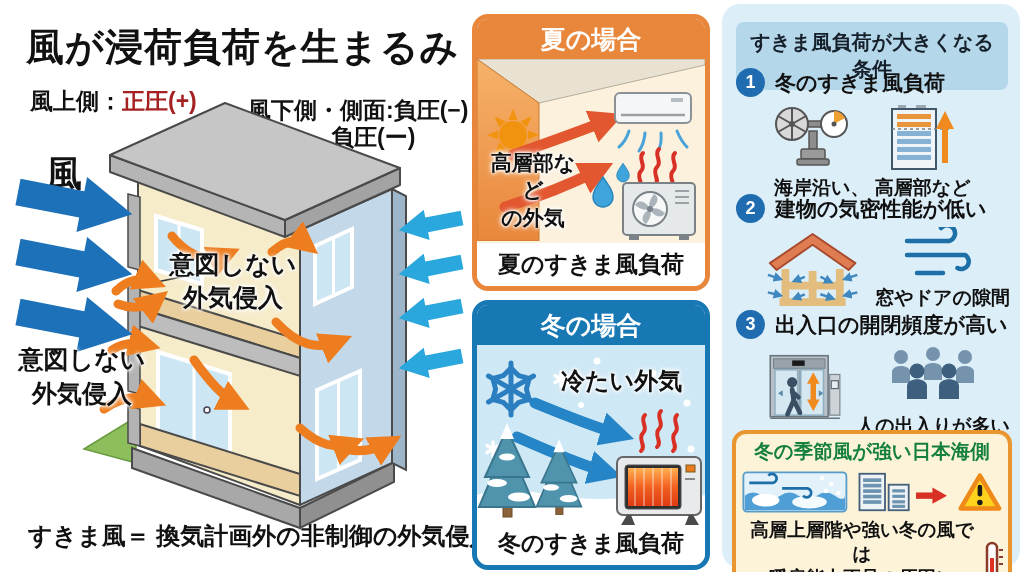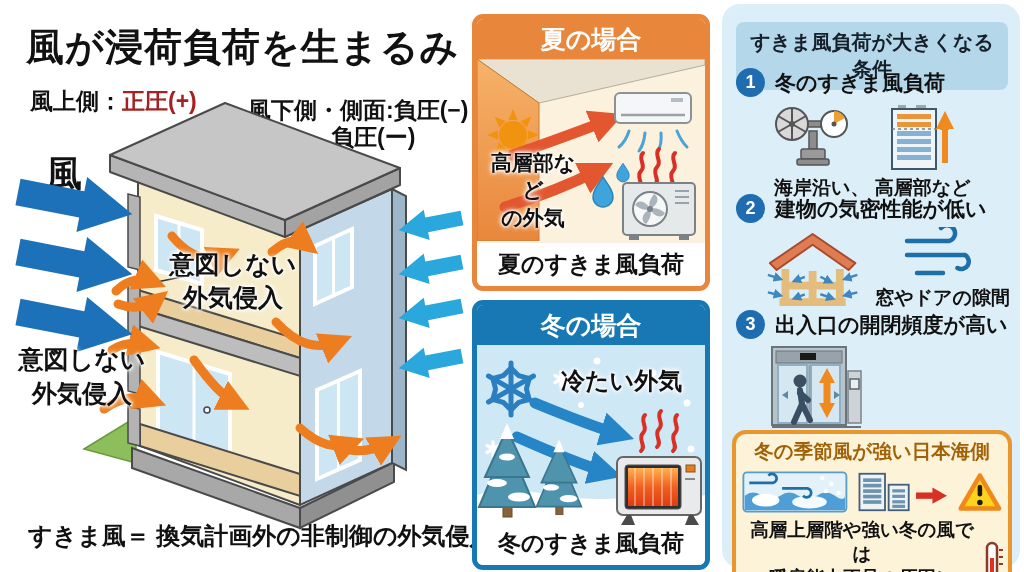--- a/index.html
+++ b/index.html
@@ -15,21 +15,21 @@
   .leeward1 { left:248px; top:95px; font-size:23px; }
   .leeward2 { left:331px; top:122px; font-size:23px; }
   .wind-word { left:46px; top:150px; font-size:36px; }
   .outline { text-shadow:0 0 3px #fff,0 0 3px #fff,0 0 5px #fff,0 0 6px #fff; }
   .intr-upper { left:148px; top:248px; width:170px; text-align:center; font-size:25px; line-height:1.3; z-index:3; }
   .intr-lower { left:2px; top:343px; width:160px; text-align:center; font-size:25px; line-height:1.35; z-index:3; }
   .definition { left:28px; top:520px; font-size:24px; }
   .house-svg { position:absolute; left:0; top:0; pointer-events:none; z-index:1; }
 
   
-  .case-card { position:absolute; width:238px; border-radius:11px; overflow:hidden; display:flex; flex-direction:column; }
+  .case-card { position:absolute; width:238px; border-radius:16px; overflow:hidden; display:flex; flex-direction:column; }
   .summer-card { left:472px; top:14px; height:277px; border:5px solid var(--accent_summer,#e8863c); background:#fcf1dc; }
   .winter-card { left:472px; top:300px; height:270px; border:5px solid var(--accent_winter,#1878b4); background:#cfe8f6; }
   .card-header { height:40px; display:flex; align-items:center; justify-content:center; color:#fff; font-size:25px; font-weight:bold; flex:0 0 auto; }
   .summer-card .card-header { background:var(--accent_summer,#e8863c); }
   .winter-card .card-header { background:var(--accent_winter,#1878b4); }
   .card-body { position:relative; flex:1 1 auto; }
   .card-body svg { position:absolute; left:0; top:0; }
   .scene-label { position:absolute; font-weight:bold; color:#111; z-index:2; }
   .summer-air { left:6px; top:90px; width:100px; text-align:center; font-size:21px; line-height:1.3; }
   .winter-air { left:84px; top:20px; font-size:24px; }
@@ -43,21 +43,21 @@
   .item-title { display:flex; align-items:center; gap:10px; font-size:21px; font-weight:bold; color:#111; white-space:nowrap; }
   .num-circle { flex:0 0 auto; width:29px; height:29px; border-radius:50%; background:var(--number_circle,#1f6cb0); color:#fff; display:flex; align-items:center; justify-content:center; font-size:18px; font-weight:bold; }
   .item-icons { display:flex; align-items:flex-end; margin-top:4px; }
   .i1 .item-icons { gap:34px; padding-left:36px; }
   .i2 .item-icons, .i3 .item-icons { gap:14px; padding-left:28px; align-items:flex-start; }
   .icon-col { display:flex; flex-direction:column; align-items:center; gap:4px; }
   .item-caption { font-size:19px; font-weight:bold; color:#111; white-space:nowrap; }
   .i1 .item-caption { margin-top:0; padding-left:38px; }
 
   .warn-box { position:absolute; left:10px; right:8px; top:426px; background:var(--warning_bg,#fcf3d9); border:4px solid var(--warning_border,#e9962e); border-radius:14px; padding:4px 6px 6px; text-align:center; }
-  .warn-title { font-size:19.5px; font-weight:bold; color:#a16207; white-space:nowrap; }
+  .warn-title { font-size:19.5px; font-weight:bold; color:#15803d; white-space:nowrap; }
   .warn-icons { display:flex; align-items:center; justify-content:center; gap:6px; margin:3px 0 2px; }
   .warn-text { position:relative; font-size:18.5px; font-weight:bold; color:#111; line-height:1.3; padding-right:20px; }
   .thermo { position:absolute; right:-4px; bottom:-4px; }
 </style>
 </head>
 <body>
 
 <div class="stage">
 
   <section>
@@ -438,20 +438,39 @@
             <path d="M63,75 L55,60 L71,60 Z" fill="#f08a1e"></path>
           <circle cx="36" cy="38" r="6.5" fill="#3a4f63"></circle>
           <g stroke="#3a4f63" stroke-width="6" stroke-linecap="round" fill="none">
             <path d="M36,47 L38,61"></path>
               <path d="M38,61 L30,79"></path>
               <path d="M38,61 L46,77"></path>
               <path d="M36,50 L44,57"></path>
           </g>
           <line x1="8" y1="84" x2="97" y2="84" stroke="#6a747c" stroke-width="2"></line>
         </svg>
+        <div class="icon-col">
+          <svg width="104" height="66" viewBox="0 0 104 66">
+            <g fill="#7593ad">
+              <circle cx="20" cy="14" r="7"></circle>
+                <path d="M-9,9 C-9,1 9,1 9,9 L9,20 L-9,20 Z" transform="translate(20,20)"></path>
+              <circle cx="52" cy="11" r="7"></circle>
+                <path d="M-9,9 C-9,1 9,1 9,9 L9,20 L-9,20 Z" transform="translate(52,17)"></path>
+              <circle cx="84" cy="14" r="7"></circle>
+                <path d="M-9,9 C-9,1 9,1 9,9 L9,20 L-9,20 Z" transform="translate(84,20)"></path>
+            </g>
+            <g fill="#3f5f7f">
+              <circle cx="36" cy="28" r="7.5"></circle>
+                <path d="M-10,9 C-10,0 10,0 10,9 L10,22 L-10,22 Z" transform="translate(36,34)"></path>
+              <circle cx="68" cy="28" r="7.5"></circle>
+                <path d="M-10,9 C-10,0 10,0 10,9 L10,22 L-10,22 Z" transform="translate(68,34)"></path>
+            </g>
+          </svg>
+          <span class="item-caption">人の出入りが多い</span>
+        </div>
       </div>
     </div>
 
     <div class="warn-box">
       <div class="warn-title">冬の季節風が強い日本海側</div>
       <div class="warn-icons">
         <svg width="116" height="46" viewBox="0 0 116 46">
           <rect x="1.5" y="1.5" width="113" height="43" rx="4" fill="#e2f1fa" stroke="#5a9cc8" stroke-width="2"></rect>
           <path d="M3,27 Q12,20 22,27 T42,27 T62,27 T82,27 T102,27 T113,27 L113,43 L3,43 Z" fill="#4f9fd6"></path>
           <ellipse cx="26" cy="32" rx="15" ry="7" fill="#fff"></ellipse>

